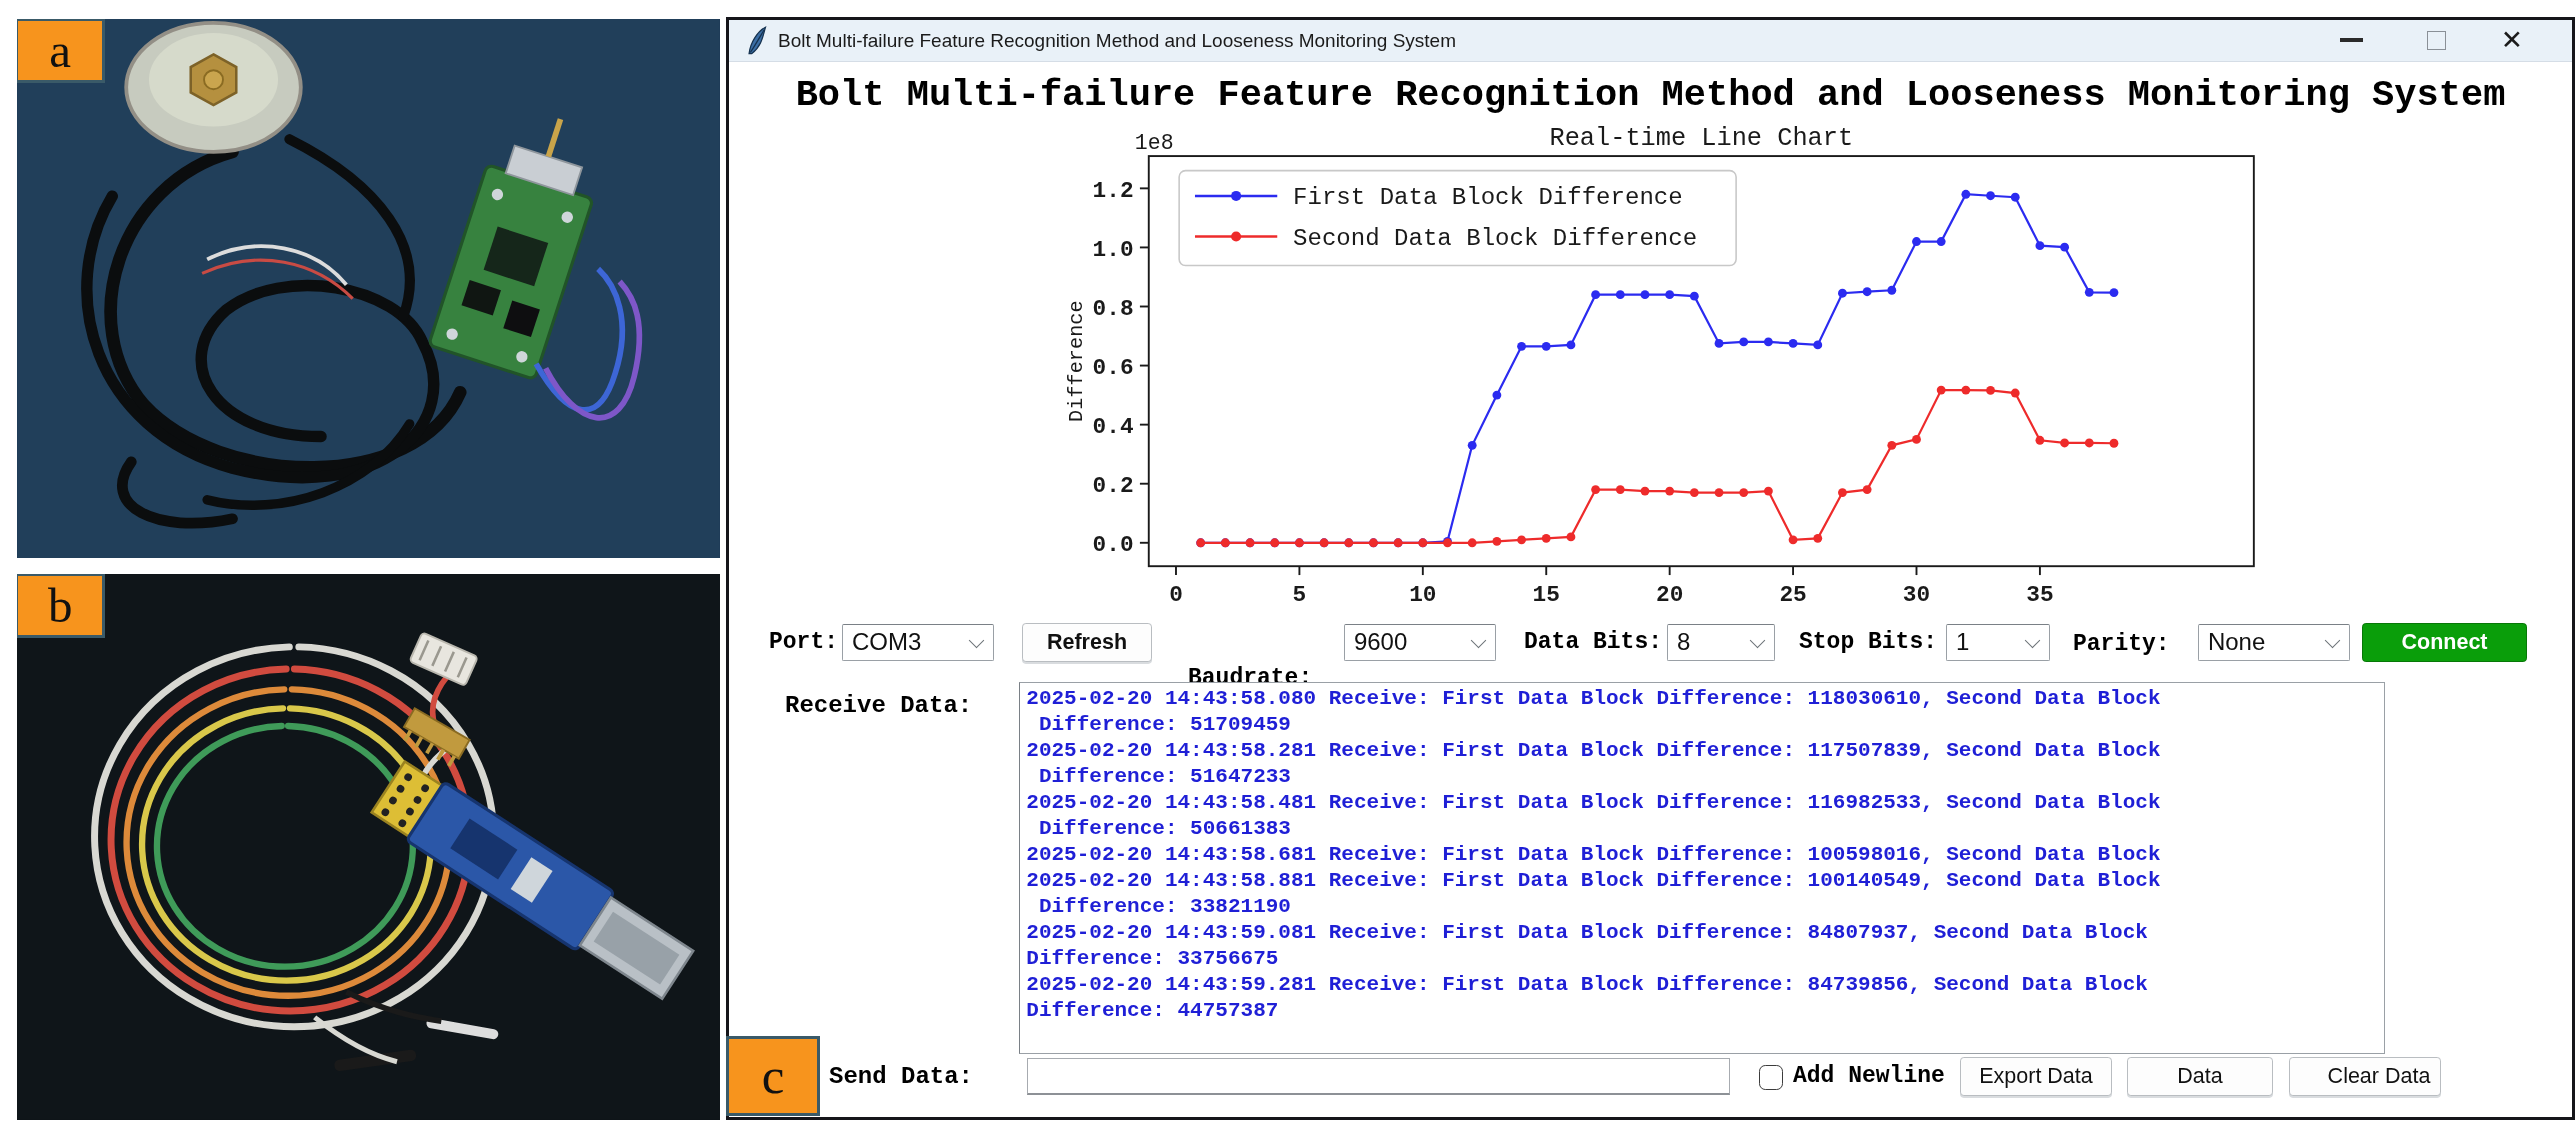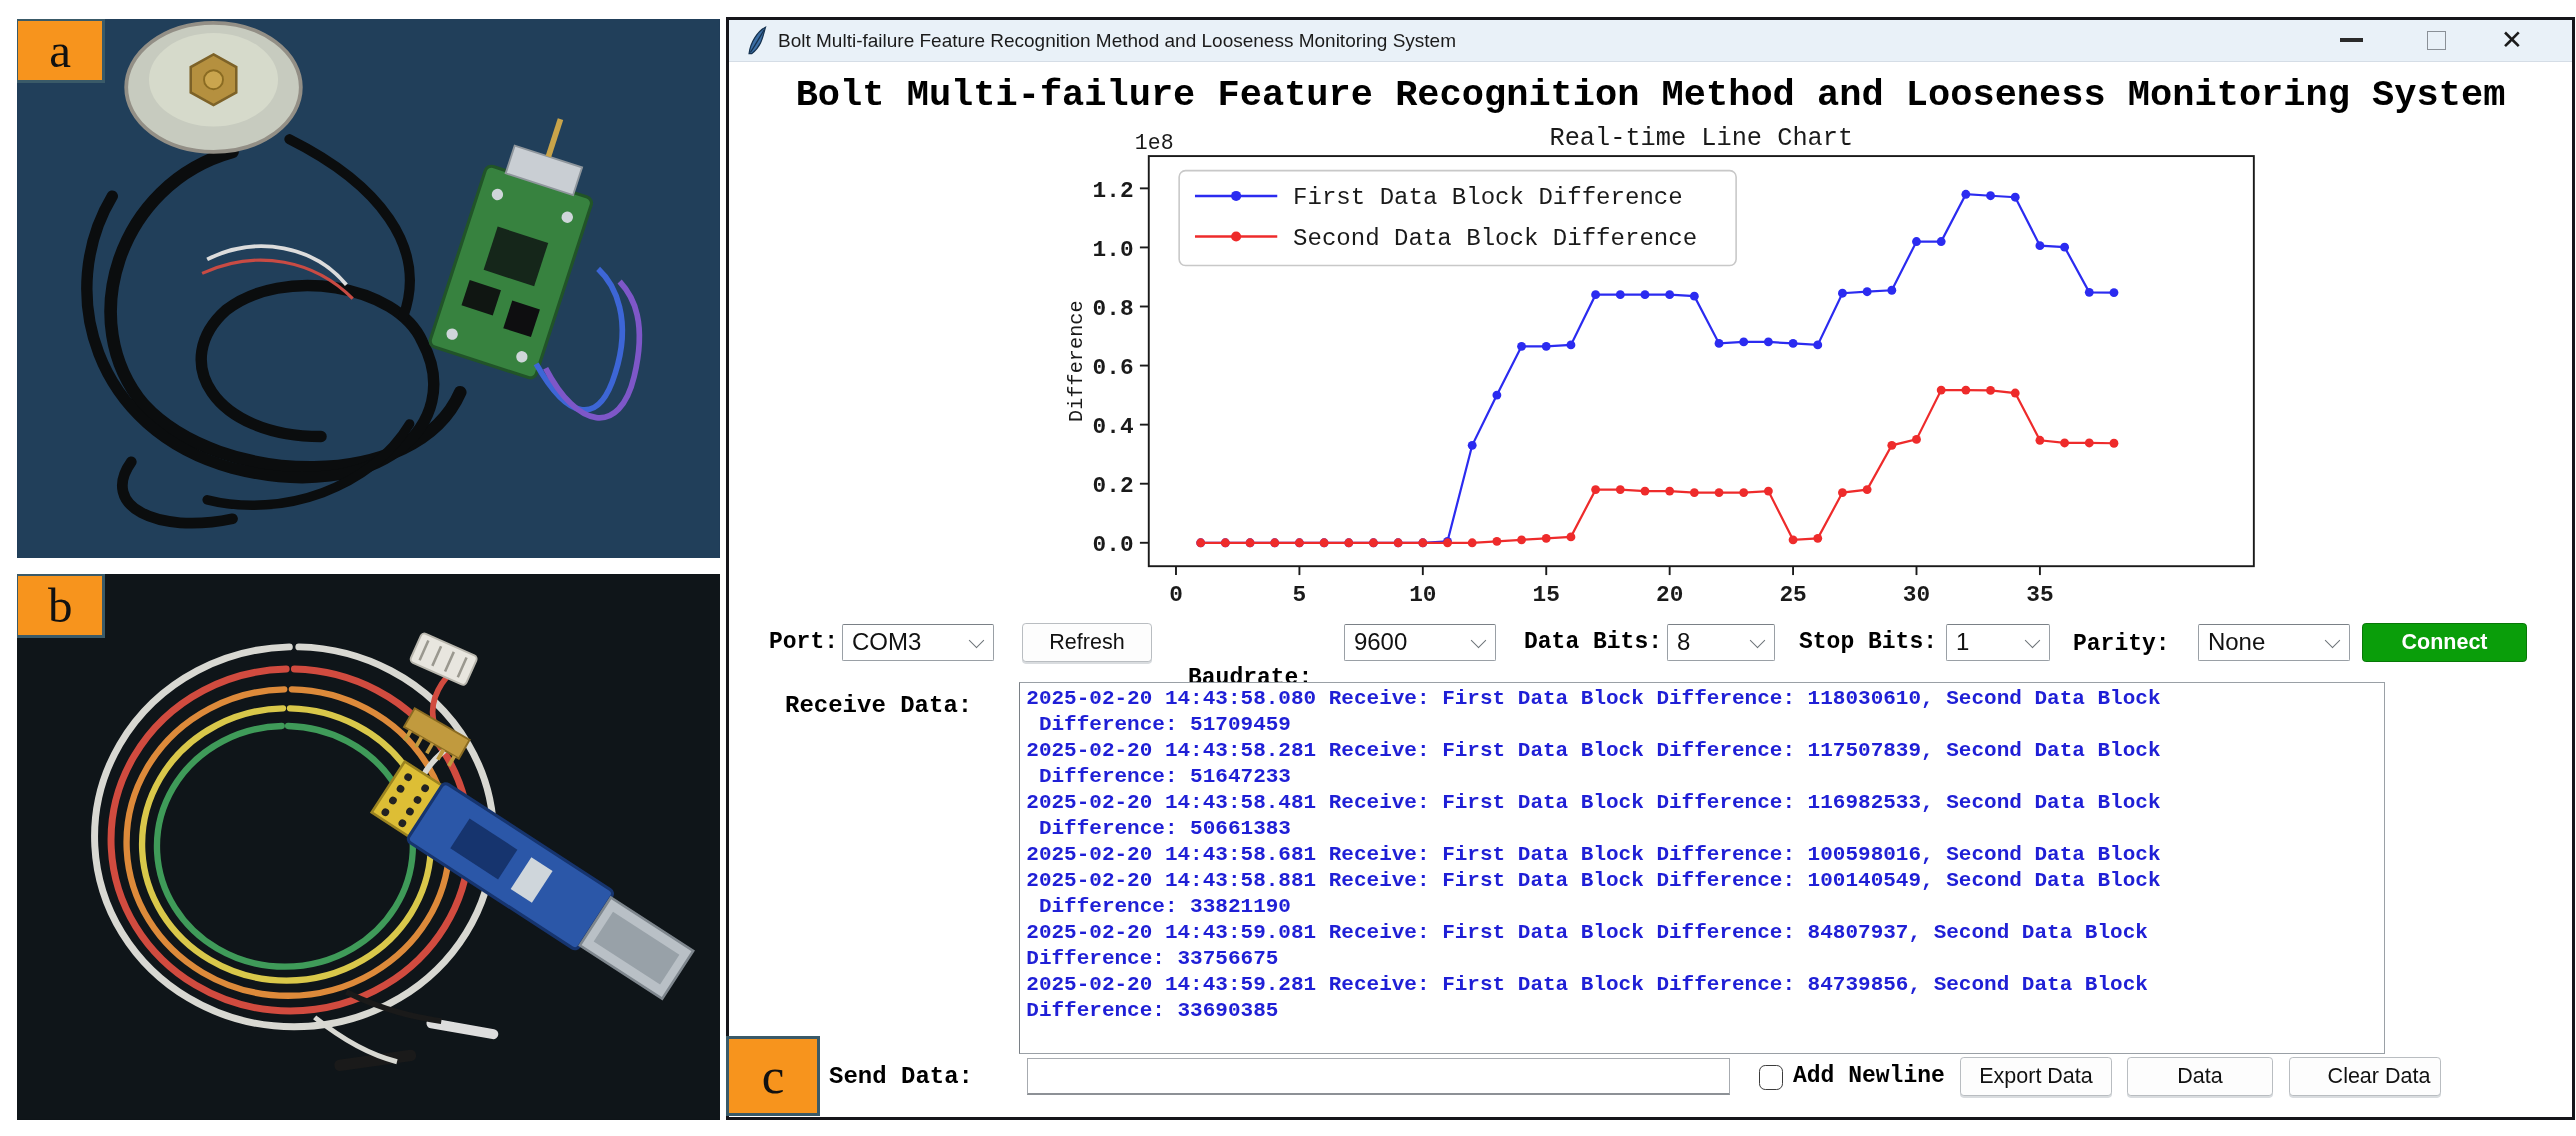--- a/index.html
+++ b/index.html
@@ -303,21 +303,21 @@
         <line x1="265" y1="184" x2="395" y2="184" stroke="#ee2b2b" stroke-width="4"></line>
         <circle cx="330" cy="184" r="8" fill="#ee2b2b"></circle>
         <text x="420" y="197" font-size="38">Second Data Block Difference</text>
       </svg>
 
     <div class="lbl" style="left:40px;top:603px;font-family:Liberation Mono, monospace;">Port:</div>
     <div class="combo" style="left:113px;top:604px;width:152px;">
       <div class="val">COM3</div>
       <div class="chev"></div>
     </div>
-    <div class="btn" style="left:293px;top:603px;width:130px;">Refresh</div>
+    <div class="btn" style="left:293px;top:603px;width:130px;font-weight:bold;">Refresh</div>
 
     <div class="lbl" style="left:459px;top:603px;margin-top:36px;">Baudrate:</div>
     <div class="combo" style="left:615px;top:604px;width:152px;">
       <div class="val">9600</div>
       <div class="chev"></div>
     </div>
 
     <div class="lbl" style="left:795px;top:603px;">Data Bits:</div>
     <div class="combo" style="left:938px;top:604px;width:108px;">
       <div class="val">8</div>
@@ -345,21 +345,21 @@
         <div class="rx-line">2025-02-20 14:43:58.281 Receive: First Data Block Difference: 117507839, Second Data Block</div>
         <div class="rx-line"> Difference: 51647233</div>
         <div class="rx-line">2025-02-20 14:43:58.481 Receive: First Data Block Difference: 116982533, Second Data Block</div>
         <div class="rx-line"> Difference: 50661383</div>
         <div class="rx-line">2025-02-20 14:43:58.681 Receive: First Data Block Difference: 100598016, Second Data Block</div>
         <div class="rx-line">2025-02-20 14:43:58.881 Receive: First Data Block Difference: 100140549, Second Data Block</div>
         <div class="rx-line"> Difference: 33821190</div>
         <div class="rx-line">2025-02-20 14:43:59.081 Receive: First Data Block Difference: 84807937, Second Data Block</div>
         <div class="rx-line">Difference: 33756675</div>
         <div class="rx-line">2025-02-20 14:43:59.281 Receive: First Data Block Difference: 84739856, Second Data Block</div>
-        <div class="rx-line">Difference: 33690385</div>
+        <div class="rx-line">Difference: 44757387</div>
       </div>
 
     <div class="lbl" style="left:100px;top:1037px;font-size:24px;">Send Data:</div>
     <input id="send-input" type="text" value="" style="">
     <div id="newline-box"></div>
     <div class="lbl" style="left:1064px;top:1037px;">Add Newline</div>
     <div class="btn" style="left:1231px;top:1037px;width:152px;">Export Data</div>
     <div class="btn" style="left:1398px;top:1037px;width:146px;">Data</div>
     <div class="btn" style="left:1560px;top:1037px;width:152px;padding-left:28px;">Clear Data</div>
   </div>

